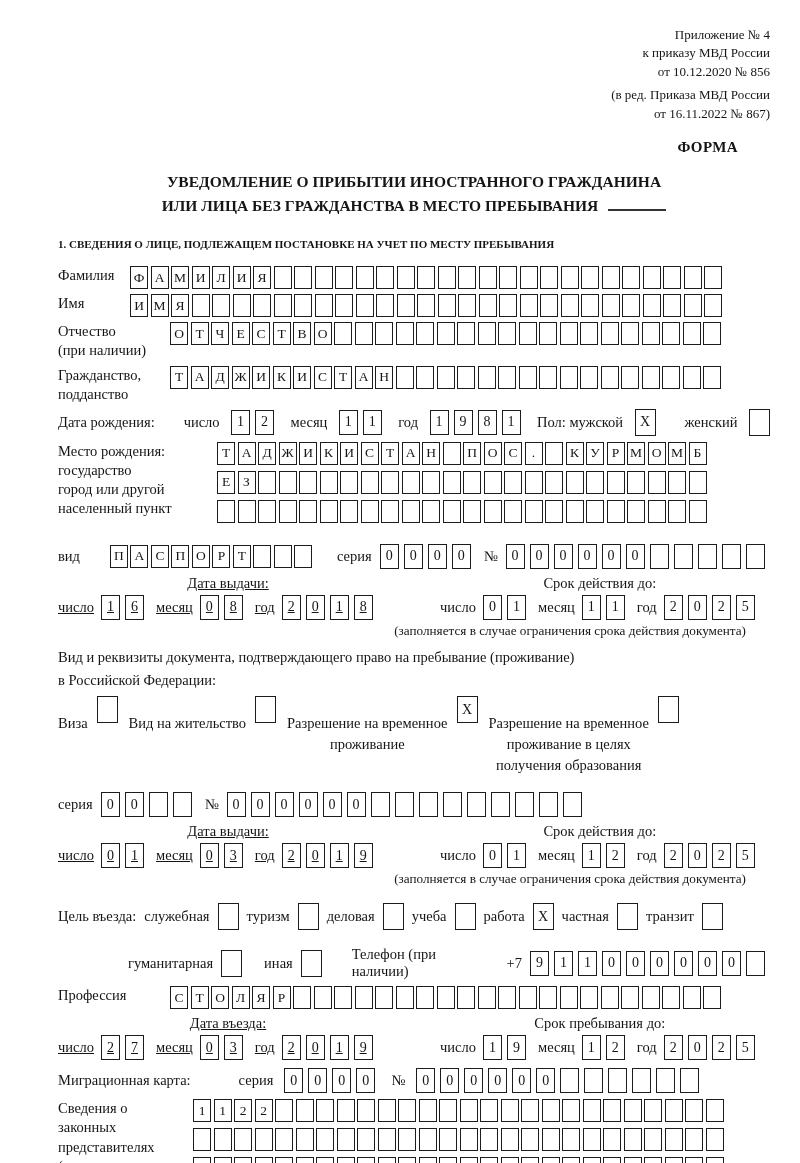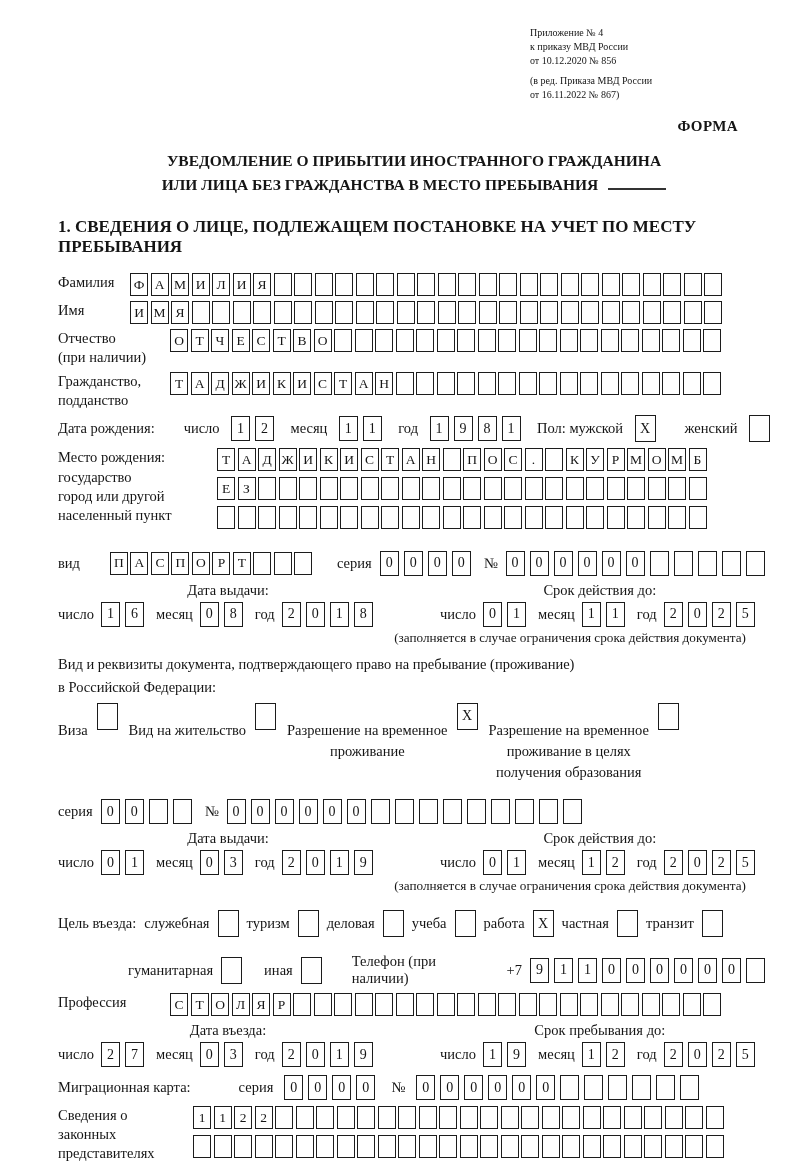--- a/index.html
+++ b/index.html
@@ -1,40 +1,40 @@
 <!DOCTYPE html>
 <html><head>
 <meta charset="utf-8">
 <style>
   html,body{margin:0;padding:0;background:#fff;}
   .page{width:800px;height:1163px;box-sizing:border-box;padding:26px 30px 8px 58px;
         font-family:"Liberation Serif","DejaVu Serif",serif;color:#151515;overflow:hidden;}
   
-  .hdr-right{margin-left:auto;width:240px;font-size:10px;line-height:1.42;}
+  .hdr-right{margin-left:auto;width:240px;font-size:13px;line-height:1.42;text-align:right;}
   .hdr-right .ed{margin-top:5px;}
   .forma{text-align:right;padding-right:32px;font-weight:bold;font-size:15px;margin-top:16px;letter-spacing:.4px;}
   .title{text-align:center;font-weight:bold;font-size:15.5px;line-height:1.55;margin-top:14px;}
   .blank-line{display:inline-block;width:58px;border-bottom:2px solid #333;margin-left:10px;vertical-align:baseline;}
-  .sec1{font-weight:bold;font-size:17px;margin:20px 0 16px;}
+  .sec1{font-weight:bold;font-size:11px;margin:20px 0 16px;}
   
   .row{display:flex;align-items:flex-start;margin-bottom:5px;font-size:14.5px;line-height:1.32;}
   .lab{flex:none;}
   .w72{width:72px;} .w112{width:112px;} .w147{width:147px;} .w135{width:135px;}
   .cells{display:inline-flex;flex:none;}
   .cell{display:inline-flex;flex:none;align-items:center;justify-content:center;
         width:16px;height:21px;border:1.6px solid #1c1c1c;margin-right:2.5px;font-size:13.5px;}
   .dcell{width:17px;height:23px;margin-right:5px;font-size:14px;}
   .checkbox{display:inline-flex;flex:none;align-items:center;justify-content:center;
         width:19px;height:25px;border:1.6px solid #1c1c1c;font-size:14px;}
   .stack>div{margin-bottom:6px;}
   .stack>div:last-child{margin-bottom:0;}
   
   .dpair{display:flex;margin-bottom:0;font-size:14.5px;}
   .dcol{flex:none;}
-  .dcol.left{width:340px;}
+  .dcol.left{width:340px;text-decoration:underline;}
   .dcol.right{margin-left:42px;}
   .dtitle{text-align:center;margin-bottom:3px;}
   .dgroup{display:flex;align-items:center;gap:7px;}
   .dnote{text-align:right;padding-right:24px;font-size:13.2px;margin:3px 0 7px;}
   .inline{display:flex;align-items:center;gap:8px;font-size:14.5px;margin-bottom:6px;flex-wrap:nowrap;margin-top:16px;}
   .gap6{width:6px;flex:none;} .gap14{width:14px;flex:none;} .gap26{width:26px;flex:none;}
   .center-bold{text-align:center;font-weight:bold;font-size:14px;margin:3px 0 5px;}
   .stay-opts{display:flex;align-items:flex-start;gap:11px;font-size:14.5px;margin:4px 0 14px;}
   .opt{display:flex;align-items:flex-start;gap:9px;}
   .opt-label{text-align:center;line-height:1.45;margin-top:17px;}

